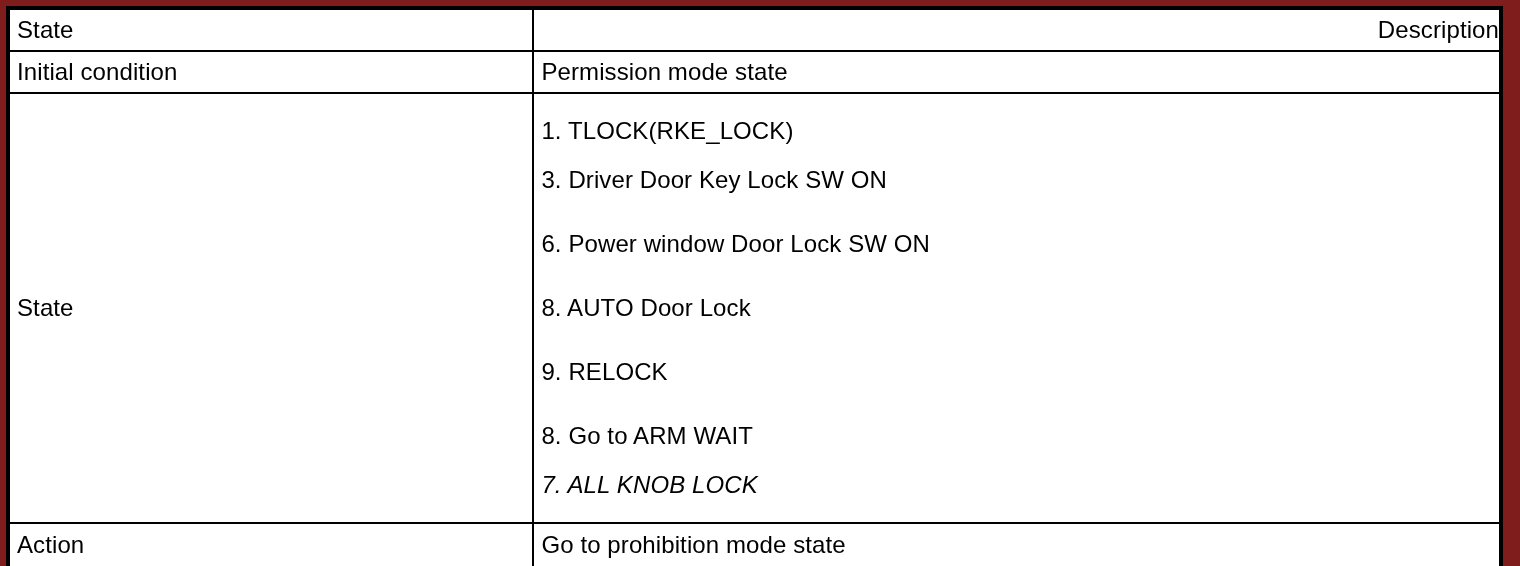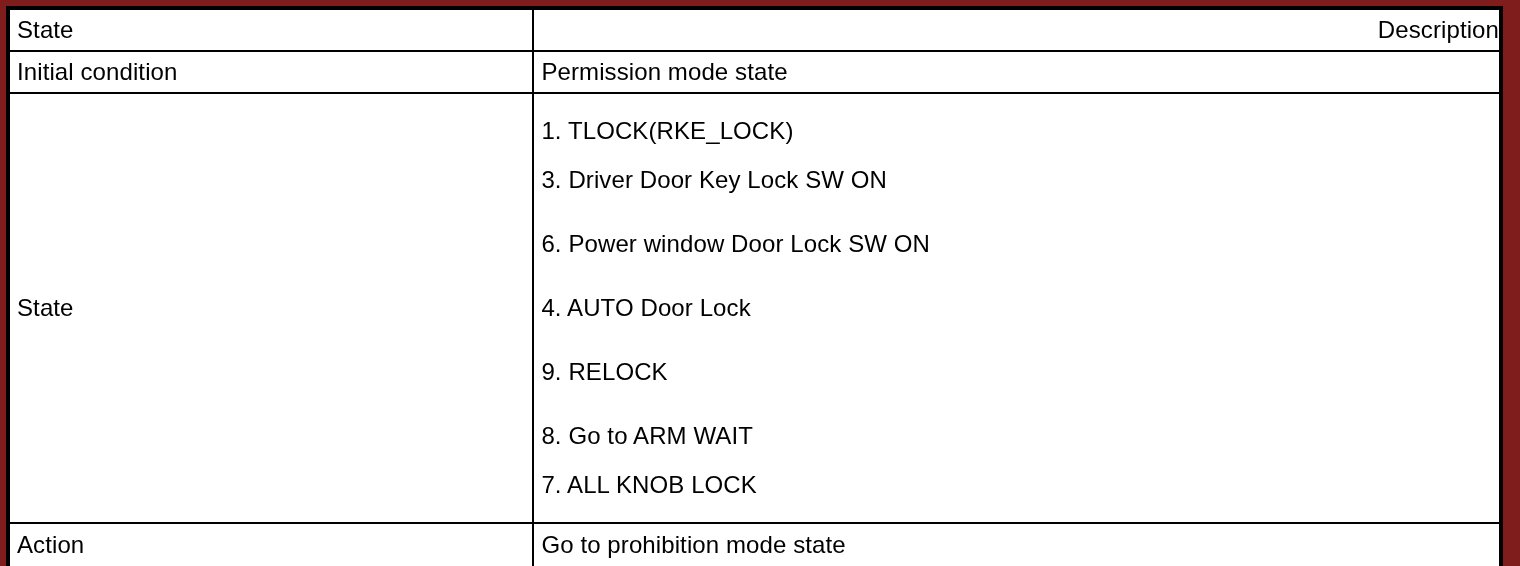--- a/index.html
+++ b/index.html
@@ -95,20 +95,21 @@
     height: 54px;
     align-items: flex-end;
     padding-bottom: 5px;
     box-sizing: border-box;
   }
   .event-list li:last-child {
     height: 54px;
     align-items: flex-start;
     padding-top: 5px;
     box-sizing: border-box;
+    font-style: italic;
   }
 
   .label-cell {
     font-size: 24px;
     white-space: nowrap;
   }
 </style>
 </head>
 <body>
 
@@ -131,21 +132,21 @@
         <td class="cell">Permission mode state</td>
       </tr>
 
       <tr class="row-event">
         <td class="cell label-cell">State</td>
         <td class="cell cell-desc">
           <ul class="event-list">
             <li>1. TLOCK(RKE_LOCK)</li>
             <li>3. Driver Door Key Lock SW ON</li>
             <li>6. Power window Door Lock SW ON</li>
-            <li>4. AUTO Door Lock</li>
+            <li>8. AUTO Door Lock</li>
             <li>9. RELOCK</li>
             <li>8. Go to ARM WAIT</li>
             <li>7. ALL KNOB LOCK</li>
           </ul>
         </td>
       </tr>
 
       <tr class="row-action">
         <td class="cell label-cell">Action</td>
         <td class="cell">Go to prohibition mode state</td>

